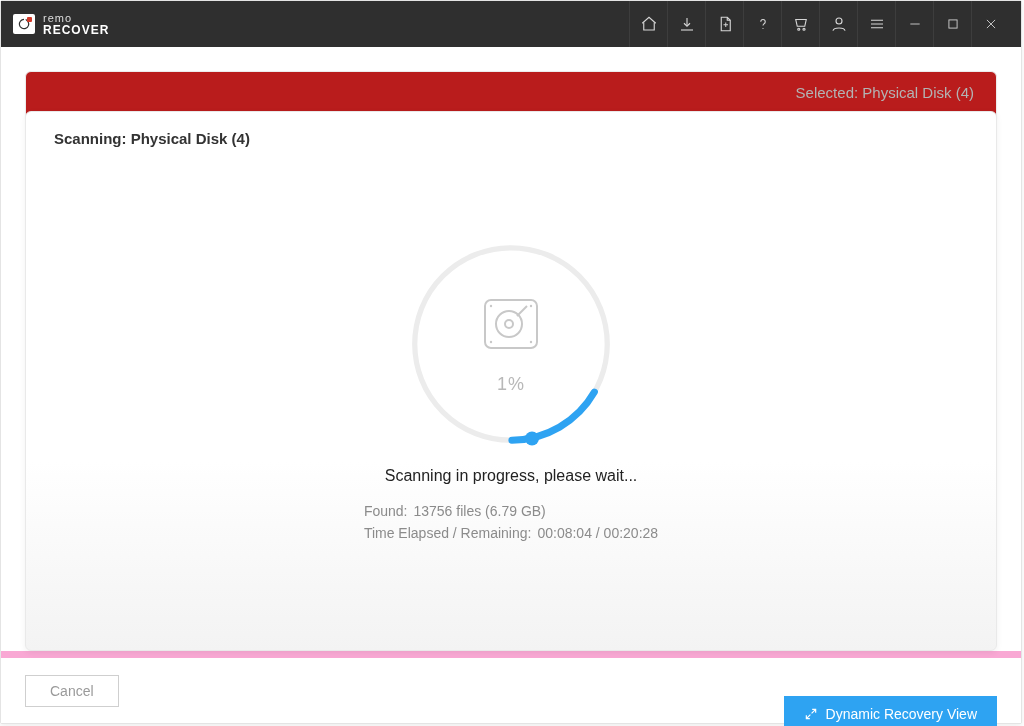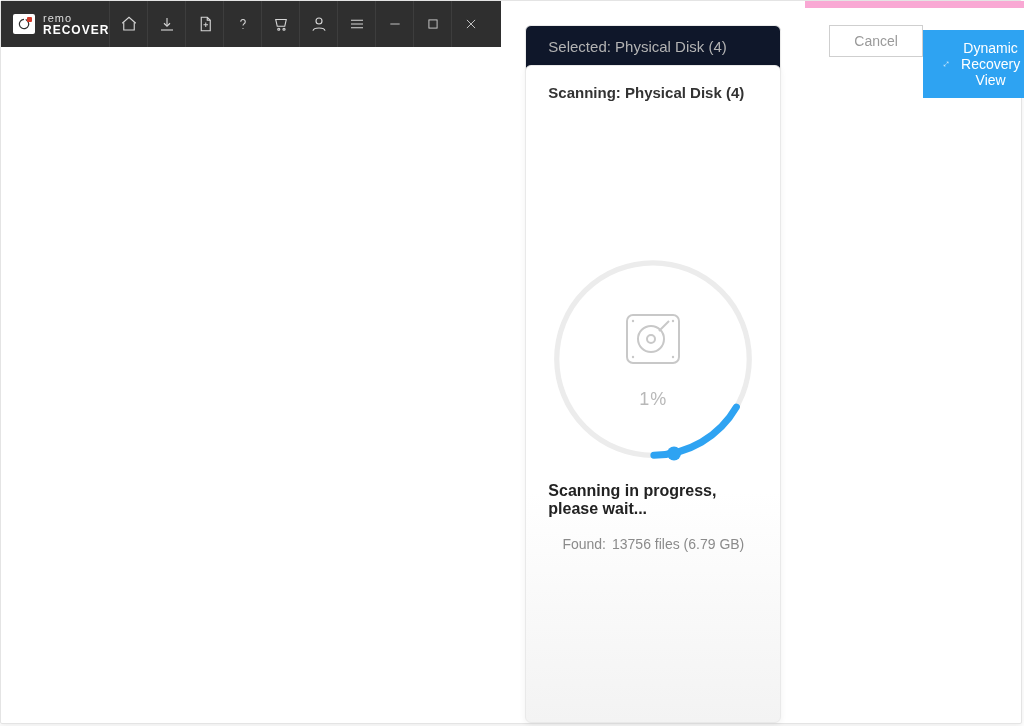--- a/index.html
+++ b/index.html
@@ -11,21 +11,21 @@
     overflow: hidden;
     position: relative;
   }
   .window {
     width: 1022px;
     height: 724px;
     border: 1px solid #e4e4e4;
     box-shadow: 0 2px 6px rgba(0,0,0,0.08);
     border-radius: 2px;
     display: flex;
-    flex-direction: row;
+    flex-direction: column;
     background: #fff;
   }
   
   .titlebar {
     background: #2f2f2f;
     height: 46px;
     display: flex;
     align-items: center;
     padding: 0 12px;
     color: #fff;
@@ -58,58 +58,59 @@
   .content-outer{
     flex:1; padding: 24px 24px 0 24px; display:flex; flex-direction:column;
     background:#fff;
   }
   .card-stack{
     position:relative; flex:1; display:flex; flex-direction:column;
   }
   .card-under{
     position:absolute; top:0; left:0; right:0;
     height:48px;
-    background:#0f172a;
+    background:#b91c1c;
     border:1px solid #ececec;
     border-radius:6px 6px 0 0;
     box-shadow:0 1px 2px rgba(0,0,0,0.03);
     padding:12px 22px;
     color:#b3b3b3;
     font-size:15px;
     z-index:0;
+    text-align:right;
   }
   .card-main{
     position:relative;
     margin-top:40px;
     background:linear-gradient(#ffffff 0%, #ffffff 65%, #f3f3f3 100%);
     border:1px solid #e9e9e9;
     border-radius:6px;
     box-shadow:0 2px 6px rgba(0,0,0,0.06);
     flex:1;
     padding:18px 22px;
     z-index:1;
     display:flex; flex-direction:column;
   }
-  .scan-title{ font-size:15px; color:#333; font-weight:600; }
+  .scan-title{ font-size:15px; color:#333; font-weight:600;margin-left:6px; }
   .progress-area{
     flex:1; display:flex; flex-direction:column; align-items:center; justify-content:center;
     gap:18px;
   }
   .ring-wrap{ position:relative; width:210px; height:210px; }
   .ring-wrap svg{ width:210px; height:210px; transform:rotate(-90deg); }
   .ring-bg{ fill:none; stroke:#ececec; stroke-width:3; }
   .ring-fg{ fill:none; stroke:#2ea3f2; stroke-width:4; stroke-linecap:round; }
   .ring-dot{ fill:#2ea3f2; }
   .ring-center{
     position:absolute; inset:0; display:flex; flex-direction:column;
     align-items:center; justify-content:center; gap:14px;
   }
   .disk-icon svg{ width:64px; height:64px; }
   .percent{ font-size:18px; color:#b8b8b8; letter-spacing:1px; }
-  .scan-msg{ font-size:16px; font-weight:700; color:#222; }
+  .scan-msg{ font-size:16px; font-weight:400; color:#222; }
   .stats{ display:flex; flex-direction:column; align-items:flex-start; gap:6px; color:#8b8b8b; font-size:14px; }
   .stats .row{ display:flex; gap:6px; align-items:center; }
   
   .footer{
     height:72px; border-top:7px solid #f9a8d4; display:flex; align-items:center;
     padding:0 24px; justify-content:space-between; background:#fff;
   }
   .btn-cancel{
     border:1px solid #cfcfcf; background:#fff; color:#9a9a9a;
     padding:7px 24px; font-size:14px; cursor:pointer;
@@ -236,20 +237,24 @@
             </div>
           </div>
 
           <div class="scan-msg">Scanning in progress, please wait...</div>
 
           <div class="stats">
             <div class="row">
               <span class="lbl">Found:</span>
               <span>13756 files (6.79 GB)</span>
             </div>
+            <div class="row">
+              <span class="lbl">Time Elapsed / Remaining:</span>
+              <span>00:08:04 / 00:20:28</span>
+            </div>
           </div>
         </div>
       </div>
     </div>
   </div>
 
   <div class="footer">
     <button class="btn-cancel">Cancel</button>
     <button class="btn-primary">
       <svg viewBox="0 0 24 24">

